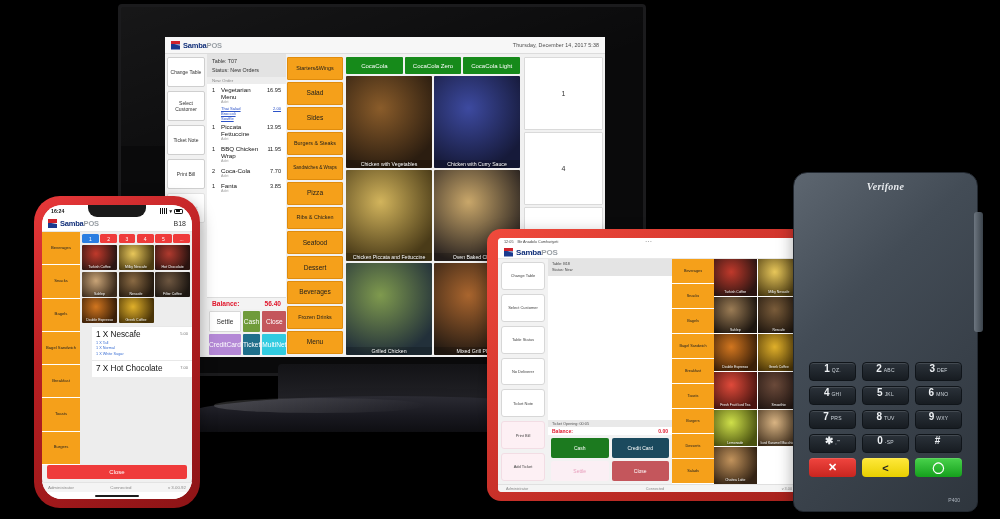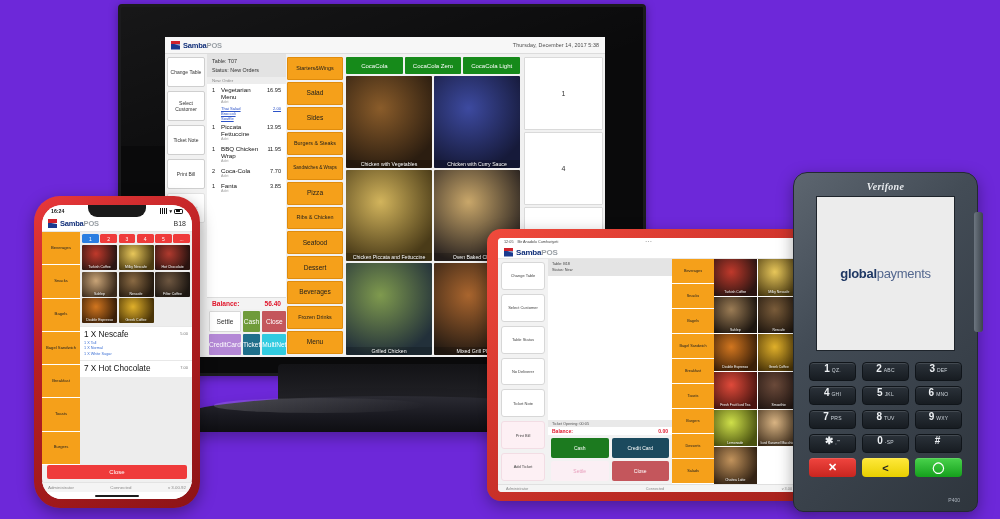--- a/index.html
+++ b/index.html
@@ -3,21 +3,21 @@
 <meta charset="utf-8">
 <style>
   * { box-sizing: border-box; }
   html, body { margin:0; padding:0; }
   body {
     width:1000px; height:519px; overflow:hidden;
     background:#ffffff;
     font-family:"Liberation Sans", sans-serif;
     position:relative;
   }
-  #stage { position:absolute; inset:0; background:#6d28d9; }
+  #stage { position:absolute; inset:0; background:#000000; }
 
   
   #desktop { position:absolute; left:118px; top:4px; width:556px; height:420px; }
   #desk-bezel {
     position:absolute; left:0; top:0; width:528px; height:372px;
     background:#0a0a0b; border:3px solid #1b1b1d; border-radius:4px;
     box-shadow:0 2px 10px rgba(0,0,0,.35);
   }
   #desk-bezel:after{
     content:""; position:absolute; left:0; top:0; right:0; height:38%;
@@ -181,21 +181,21 @@
   .ph-tab {
     flex:1; height:9px; background:#ef3b3b; color:#fff; border-radius:1.5px;
     display:flex; align-items:center; justify-content:center; font-size:5px;
   }
   .ph-tab.active { background:#2a7de1; }
   #ph-prods { display:grid; grid-template-columns:repeat(3,1fr); gap:1.5px; padding:0 2px; flex:none; }
   .ph-prod { height:25px; position:relative; border-radius:1px; overflow:hidden;
     display:flex; align-items:flex-end; justify-content:center; }
   .ph-prod .cap { width:100%; text-align:center; font-size:3.5px; color:#fff;
     text-shadow:0 1px 2px rgba(0,0,0,.95); padding-bottom:1px; }
-  #ph-order { margin-top:3px; }
+  #ph-order { margin-top:3px;margin-left:12px; }
   .ph-line { background:#fff; border-top:1px solid #e8e8e8; padding:3px 4px; display:flex; align-items:flex-start; }
   .ph-line .t { flex:1; font-size:8.2px; color:#111; line-height:1.18; }
   .ph-line .p { font-size:4px; color:#777; padding-top:1px; }
   .ph-mods { font-size:3.8px; color:#3b6fd4; line-height:1.45; padding-top:1px; }
   #ph-close {
     margin:0 5px 3px 5px; height:14px; background:#ef3b3b; color:#fff; border-radius:2px;
     display:flex; align-items:center; justify-content:center; font-size:6px;
   }
   #ph-footer {
     height:10px; background:#f4f4f4; display:flex; align-items:center; flex:none;
@@ -623,25 +623,20 @@
         <span>Connected</span>
         <span>v 3.00</span>
       </div>
     </div>
   </div>
 
   <div id="verifone">
     <div id="vf-body"></div>
     <div id="vf-side"></div>
     <div id="vf-brand">Verifone</div>
-    <div id="vf-screen">
-      <div id="vf-logo">
-        <b>global</b><span>payments</span>
-      </div>
-    </div>
     <div id="vf-keys">
         <div class="vf-key">
           <span class="d">1</span>
           <span class="l">QZ.</span>
         </div>
         <div class="vf-key">
           <span class="d">2</span>
           <span class="l">ABC</span>
         </div>
         <div class="vf-key">

